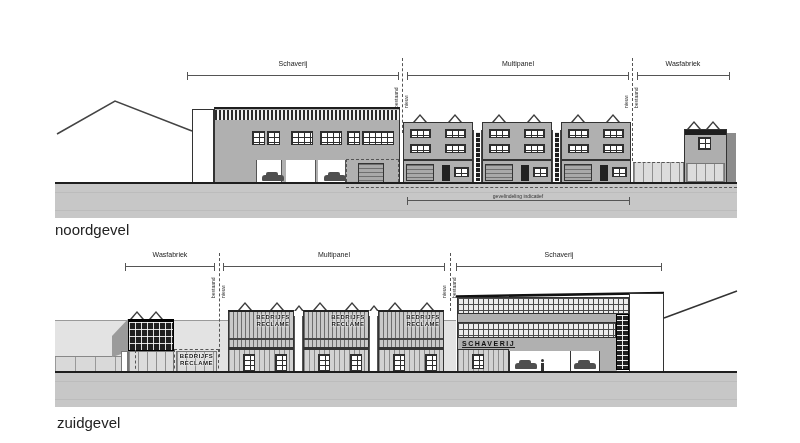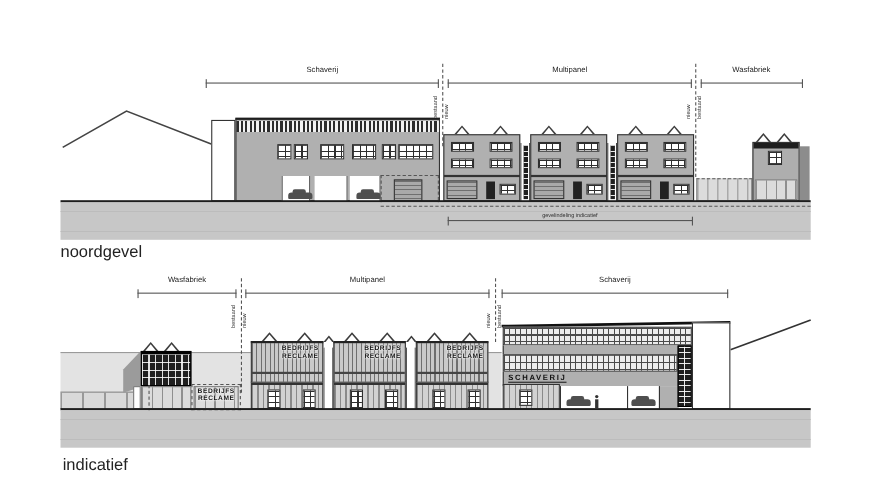--- a/index.html
+++ b/index.html
@@ -259,15 +259,15 @@
   <div class="abs car" style="left:574px;top:363px;"></div>
   <div class="abs darkhl" style="left:616px;top:314px;width:13px;height:56px;border:1px solid #000;background-image:repeating-linear-gradient(180deg,rgba(255,255,255,.9) 0 1px,transparent 1px 5px),linear-gradient(90deg,transparent 0 5px,rgba(255,255,255,.9) 5px 6px,transparent 6px);"></div>
   <div class="abs" style="left:629px;top:293px;width:35px;height:79px;background:#fff;border:1px solid #333;"></div>
 
   <div class="abs vdash" style="left:135px;top:350px;height:24px;"></div>
   <div class="abs hdash" style="left:135px;top:374px;width:375px;"></div>
 
   <div class="abs groundline" style="left:55px;top:371px;width:682px;height:2px;"></div>
   <div class="abs groundband" style="left:55px;top:373px;width:682px;height:34px;"></div>
 
-  <div class="abs gevel-title" style="left:57px;top:414px;">indicatief</div>
+  <div class="abs gevel-title" style="left:57px;top:414px;">zuidgevel</div>
 
 </div>
 
 </body></html>

